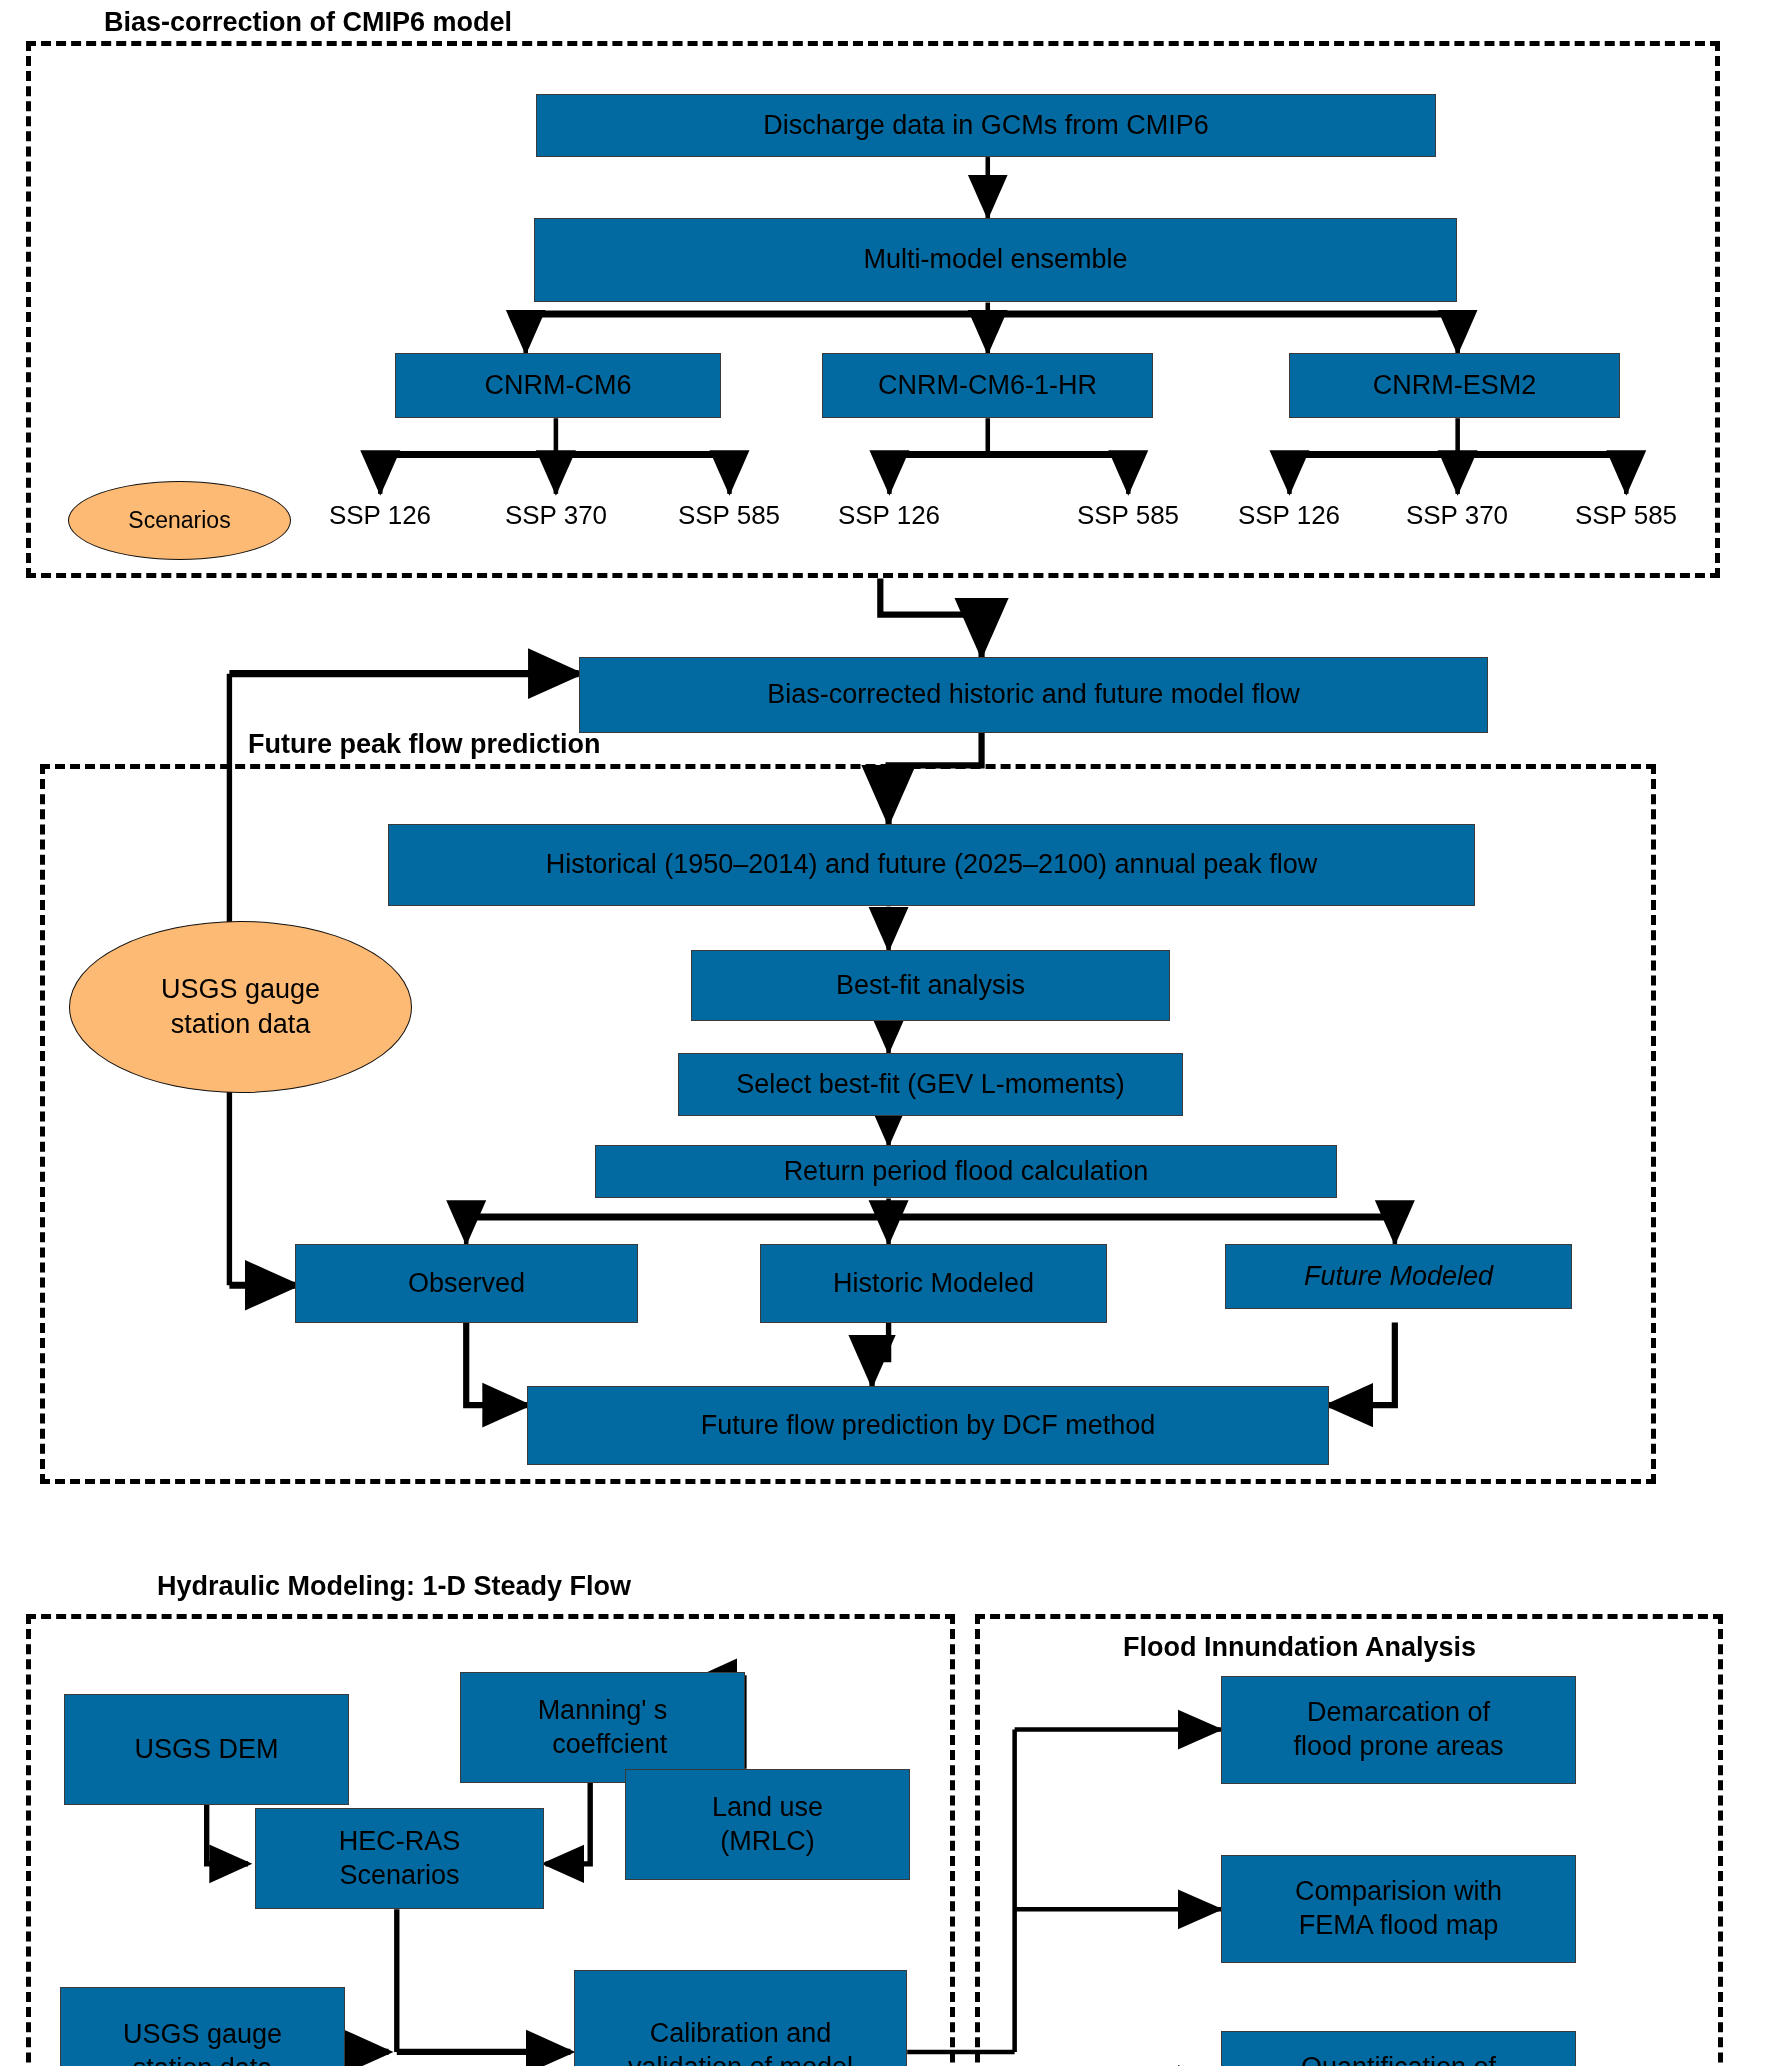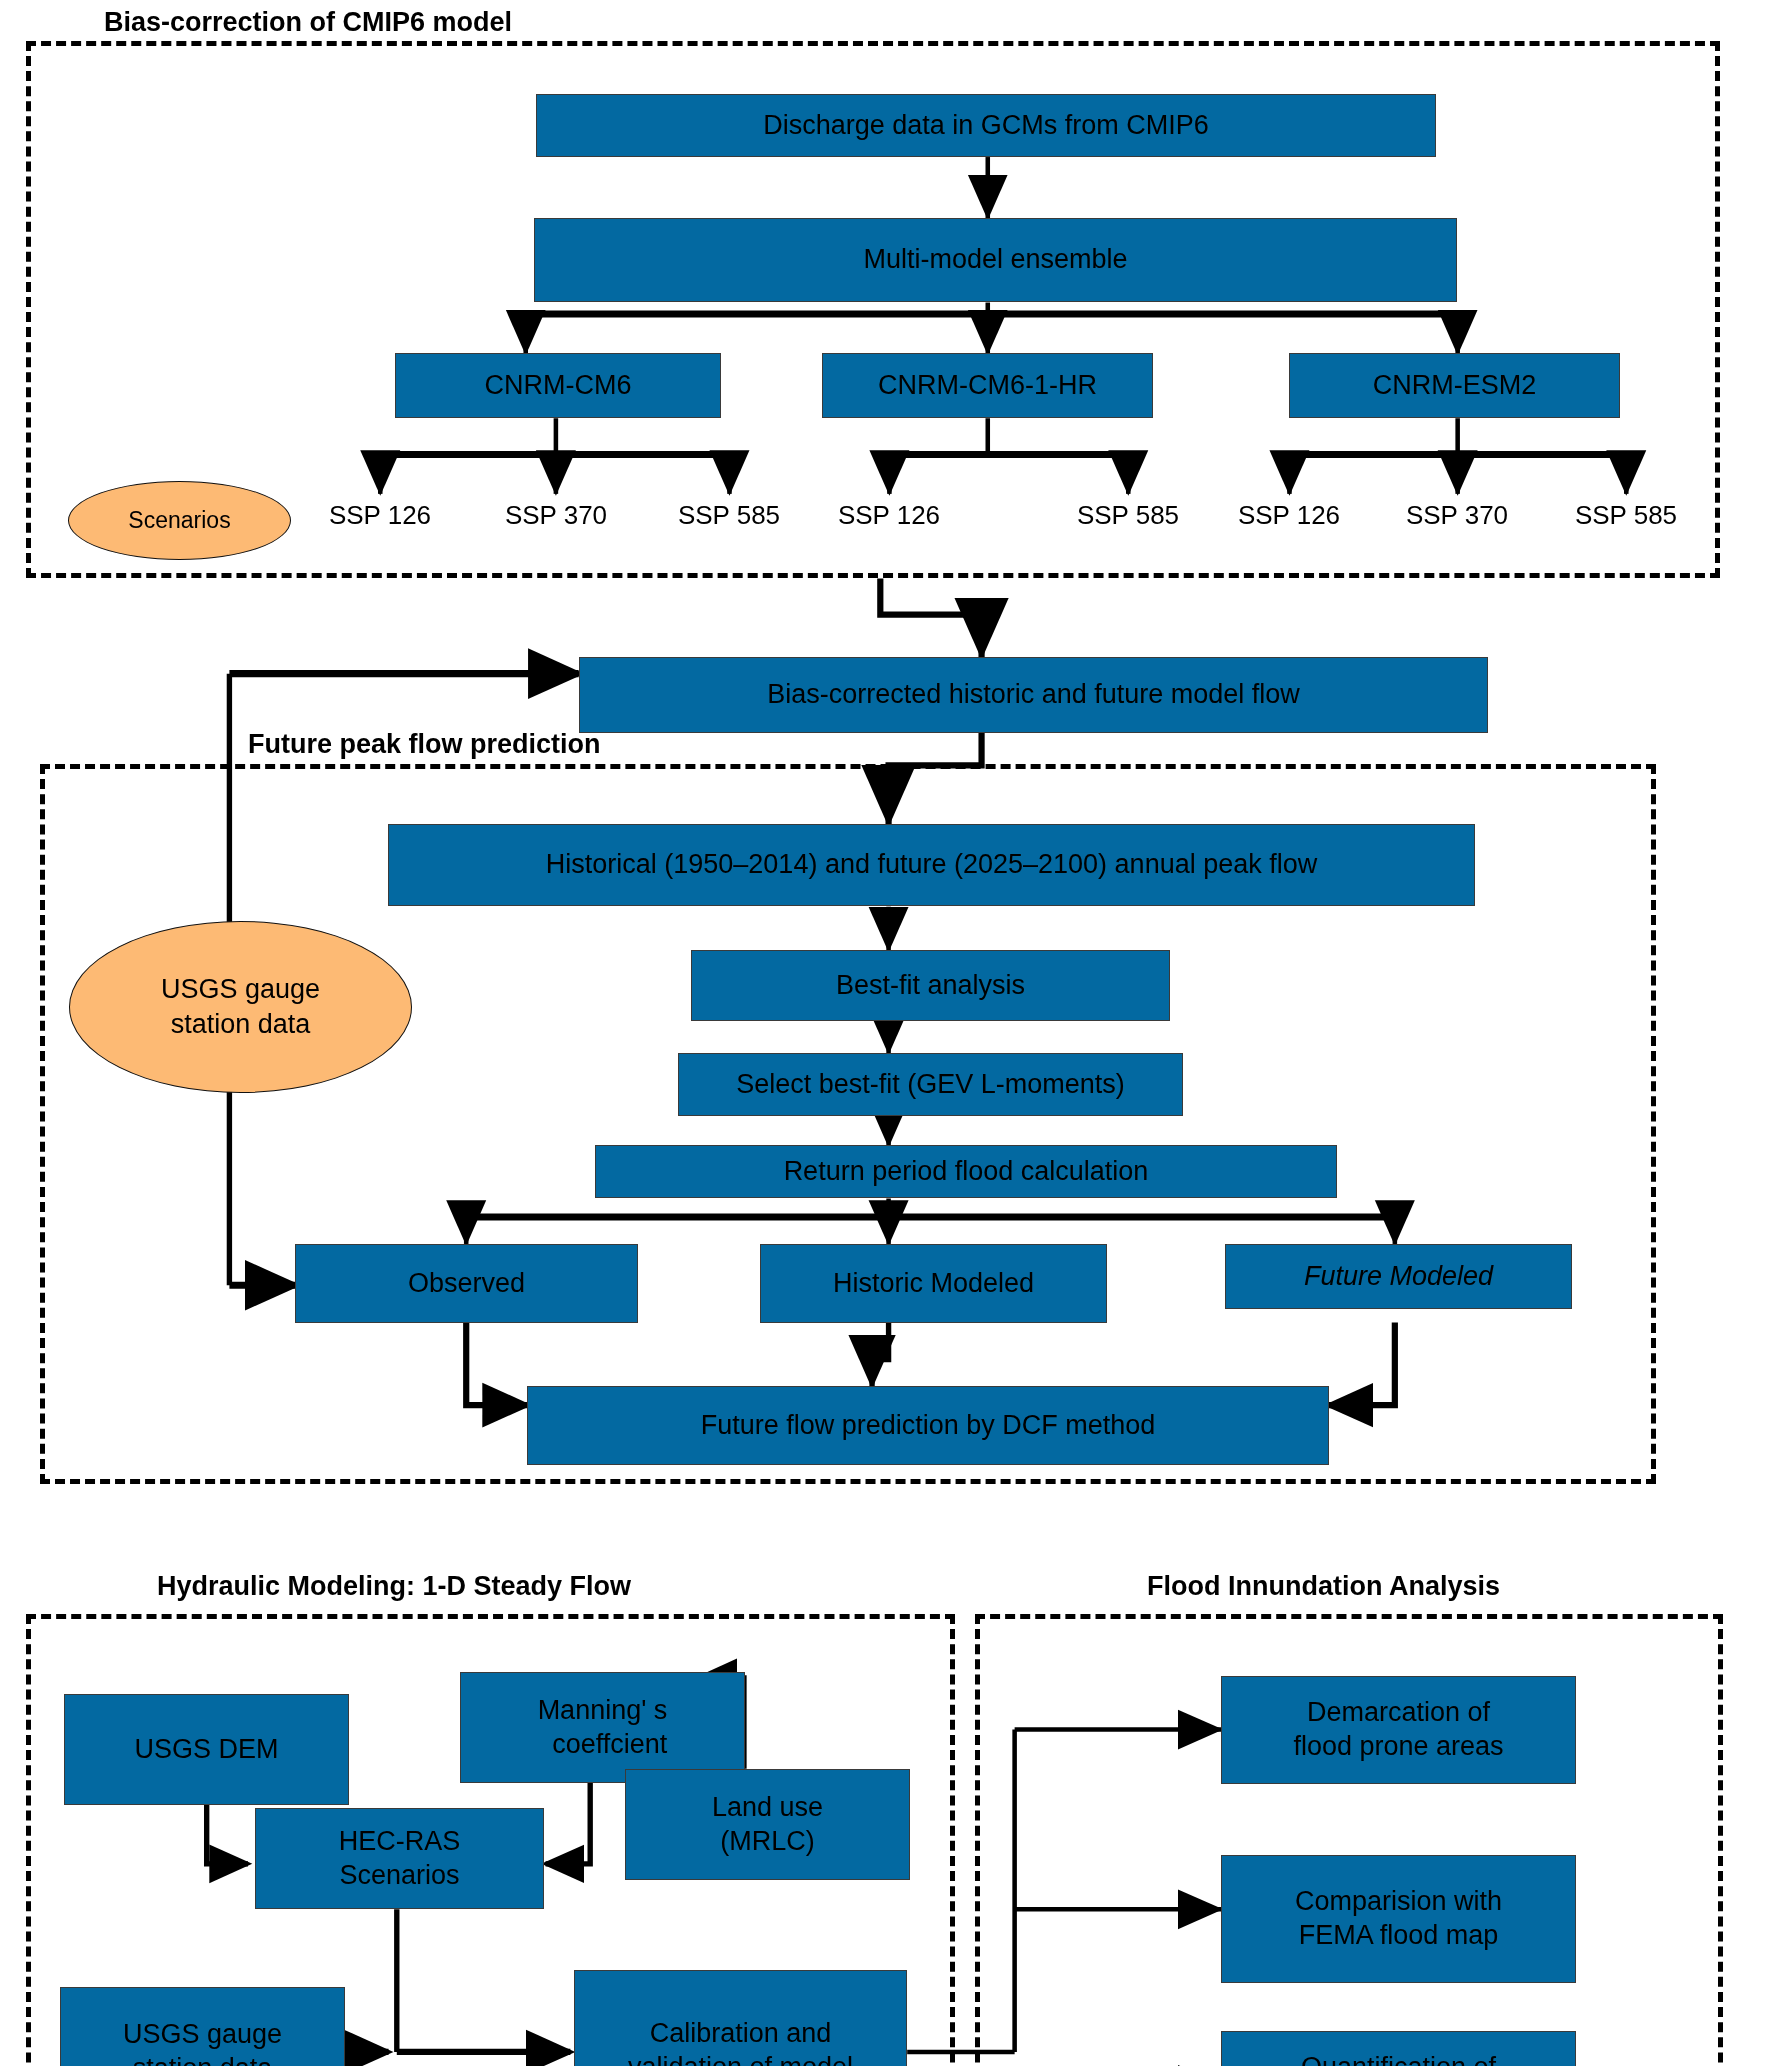--- a/index.html
+++ b/index.html
@@ -158,21 +158,21 @@
   <div class="dashpanel" style="left:26px; top:1614px; width:929px; height:645px;"></div>
 
   <div class="dashpanel" style="left:975px; top:1614px; width:748px; height:645px;"></div>
 
   <div class="panel-title t-title" style="left:104px; top:9px;">Bias-correction of CMIP6 model</div>
 
   <div class="panel-title t-title" style="left:248px; top:731px;">Future peak flow prediction</div>
 
   <div class="panel-title t-title" style="left:157px; top:1573px;">Hydraulic Modeling: 1-D Steady Flow</div>
 
-  <div class="panel-title t-title" style="left:1123px; top:1573px;margin-left:24px;">Flood Innundation Analysis</div>
+  <div class="panel-title t-title" style="left:1123px; top:1634px;">Flood Innundation Analysis</div>
 
   <div class="node t-lg" style="left:536px; top:94px; width:900px; height:63px;">Discharge data in GCMs from CMIP6</div>
 
   <div class="node t-lg" style="left:534px; top:218px; width:923px; height:84px;">Multi-model ensemble</div>
 
   <div class="node t-lg" style="left:395px; top:353px; width:326px; height:65px;">CNRM-CM6</div>
 
   <div class="node t-lg" style="left:822px; top:353px; width:331px; height:65px;">CNRM-CM6-1-HR</div>
 
   <div class="node t-lg" style="left:1289px; top:353px; width:331px; height:65px;">CNRM-ESM2</div>
@@ -238,21 +238,21 @@
   <div class="node t-lg" style="left:574px; top:1970px; width:333px; height:161px;">
     <span style="white-space:pre-line;">Calibration and
 validation of model</span>
   </div>
 
   <div class="node t-lg" style="left:1221px; top:1676px; width:355px; height:108px;">
     <span style="white-space:pre-line;">Demarcation of
 flood prone areas</span>
   </div>
 
-  <div class="node t-lg" style="left:1221px; top:1855px; width:355px; height:128px;">
+  <div class="node t-lg" style="left:1221px; top:1855px; width:355px; height:108px;">
     <span style="white-space:pre-line;">Comparision with
 FEMA flood map</span>
   </div>
 
   <div class="node t-lg" style="left:1221px; top:2031px; width:355px; height:108px;">
     <span style="white-space:pre-line;">Quantification of
 innundation extend</span>
   </div>
 
 </div>

